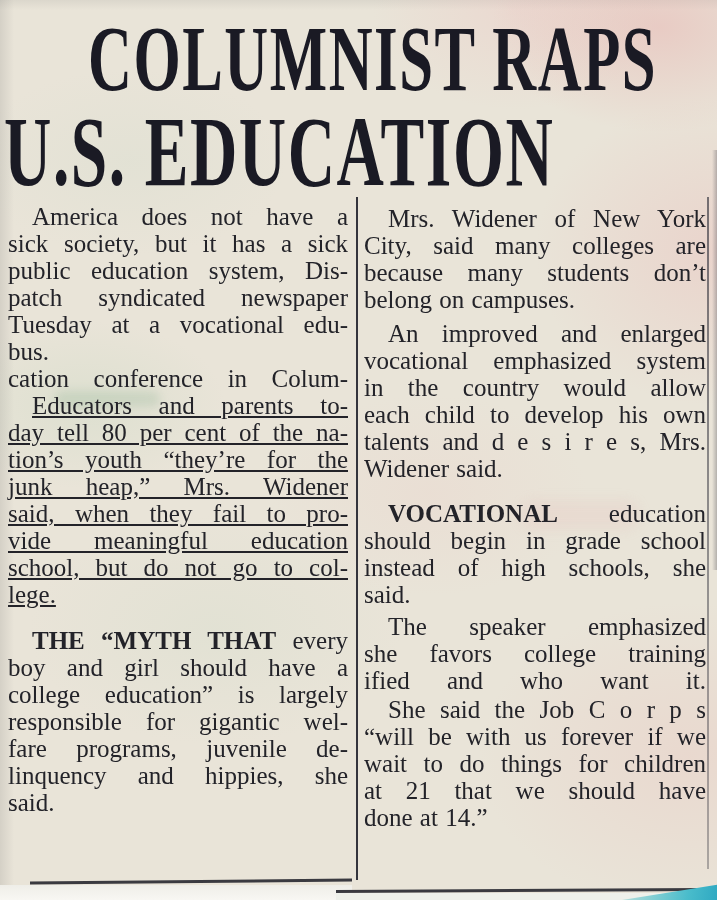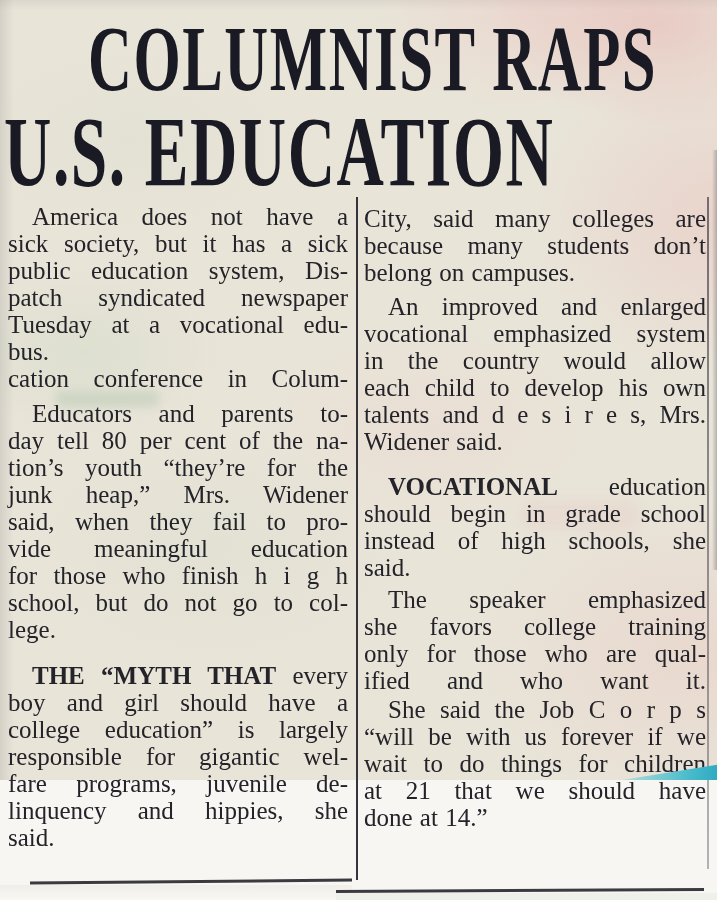--- a/index.html
+++ b/index.html
@@ -2,21 +2,21 @@
 <html><head>
 <meta charset="utf-8">
 <style>
   html,body{margin:0;padding:0;}
   body{
     width:717px;height:900px;position:relative;overflow:hidden;
     background:#f7f6f2;
     font-family:"Liberation Serif","DejaVu Serif",serif;
   }
   .paper{
-    position:absolute;left:0;top:0;width:717px;height:780px;
+    position:absolute;left:0;top:0;width:717px;height:900px;
     background-color:#e9e4d8;
     background-image:
       radial-gradient(240px 150px at 92% 3%, rgba(231,166,166,0.40), transparent 70%),
       radial-gradient(260px 220px at 100% 28%, rgba(234,178,178,0.33), transparent 70%),
       radial-gradient(200px 140px at 72% 1%, rgba(238,188,188,0.28), transparent 72%),
       radial-gradient(300px 220px at 96% 84%, rgba(233,186,182,0.28), transparent 70%),
       radial-gradient(220px 140px at 60% 55%, rgba(236,196,192,0.18), transparent 72%),
       radial-gradient(200px 120px at 12% 45%, rgba(178,208,178,0.22), transparent 70%),
       radial-gradient(260px 160px at 30% 70%, rgba(188,212,188,0.16), transparent 72%),
       radial-gradient(220px 130px at 18% 18%, rgba(196,214,196,0.18), transparent 72%),
@@ -27,21 +27,21 @@
     position:absolute;margin:0;color:#1a1a24;font-weight:700;
     white-space:nowrap;letter-spacing:2px;
     transform-origin:top left;
   }
   .hl1{left:88px;top:6px;font-size:80px;transform:scale(0.76,1.17);}
   .hl2{left:4px;top:94px;font-size:84px;transform:scale(0.78,1.18);}
   .col{position:absolute;color:#232329;}
   .col-left{left:8px;top:203px;width:340px;}
   .col-right{left:364px;top:205px;width:342px;}
   .para{margin:0;}
-  .col-left  .para:nth-child(2){margin-top:8px;}
+  .col-left  .para:nth-child(2){margin-top:0;text-decoration:underline;}
   .col-left  .para:nth-child(3){margin-top:19px;}
   .col-right .para:nth-child(2){margin-top:7px;}
   .col-right .para:nth-child(3){margin-top:18px;}
   .col-right .para:nth-child(4){margin-top:5px;}
   .col-right .para:nth-child(5){margin-top:2px;}
   .line{
     font-size:25px;line-height:27px;
     text-align:justify;text-align-last:justify;
     word-spacing:1px;
   }
@@ -112,37 +112,37 @@
         <div class="line last"><span>bus.</span></div>
         <div class="line"><span>cation conference in Colum-</span></div>
       </div>
       <div class="para">
         <div class="line first"><span>Educators and parents to-</span></div>
         <div class="line"><span>day tell 80 per cent of the na-</span></div>
         <div class="line"><span>tion’s youth “they’re for the</span></div>
         <div class="line"><span>junk heap,” Mrs. Widener</span></div>
         <div class="line"><span>said, when they fail to pro-</span></div>
         <div class="line"><span>vide meaningful education</span></div>
-        <div class="line"><span>for those who finish h i g h</span></div>
         <div class="line"><span>school, but do not go to col-</span></div>
         <div class="line last"><span>lege.</span></div>
       </div>
       <div class="para">
         <div class="line first"><span class="bold">THE “MYTH THAT</span><span> every</span></div>
         <div class="line"><span>boy and girl should have a</span></div>
         <div class="line"><span>college education” is largely</span></div>
         <div class="line"><span>responsible for gigantic wel-</span></div>
         <div class="line"><span>fare programs, juvenile de-</span></div>
         <div class="line"><span>linquency and hippies, she</span></div>
         <div class="line last"><span>said.</span></div>
       </div>
     </div>
 
   <div class="col col-right">
       <div class="para">
+        <div class="line first"><span>Mrs. Widener of New York</span></div>
         <div class="line"><span>City, said many colleges are</span></div>
         <div class="line"><span>because many students don’t</span></div>
         <div class="line last"><span>belong on campuses.</span></div>
       </div>
       <div class="para">
         <div class="line first"><span>An improved and enlarged</span></div>
         <div class="line"><span>vocational emphasized system</span></div>
         <div class="line"><span>in the country would allow</span></div>
         <div class="line"><span>each child to develop his own</span></div>
         <div class="line"><span>talents and d e s i r e s, Mrs.</span></div>
@@ -150,21 +150,20 @@
       </div>
       <div class="para">
         <div class="line first"><span class="bold">VOCATIONAL</span><span> education</span></div>
         <div class="line"><span>should begin in grade school</span></div>
         <div class="line"><span>instead of high schools, she</span></div>
         <div class="line last"><span>said.</span></div>
       </div>
       <div class="para">
         <div class="line first"><span>The speaker emphasized</span></div>
         <div class="line"><span>she favors college training</span></div>
-        <div class="line"><span>only for those who are qual-</span></div>
         <div class="line"><span>ified and who want it.</span></div>
         <div class="line last"><span></span></div>
       </div>
       <div class="para">
         <div class="line first"><span>She said the Job C o r p s</span></div>
         <div class="line"><span>“will be with us forever if we</span></div>
         <div class="line"><span>wait to do things for children</span></div>
         <div class="line"><span>at 21 that we should have</span></div>
         <div class="line last"><span>done at 14.”</span></div>
       </div>

